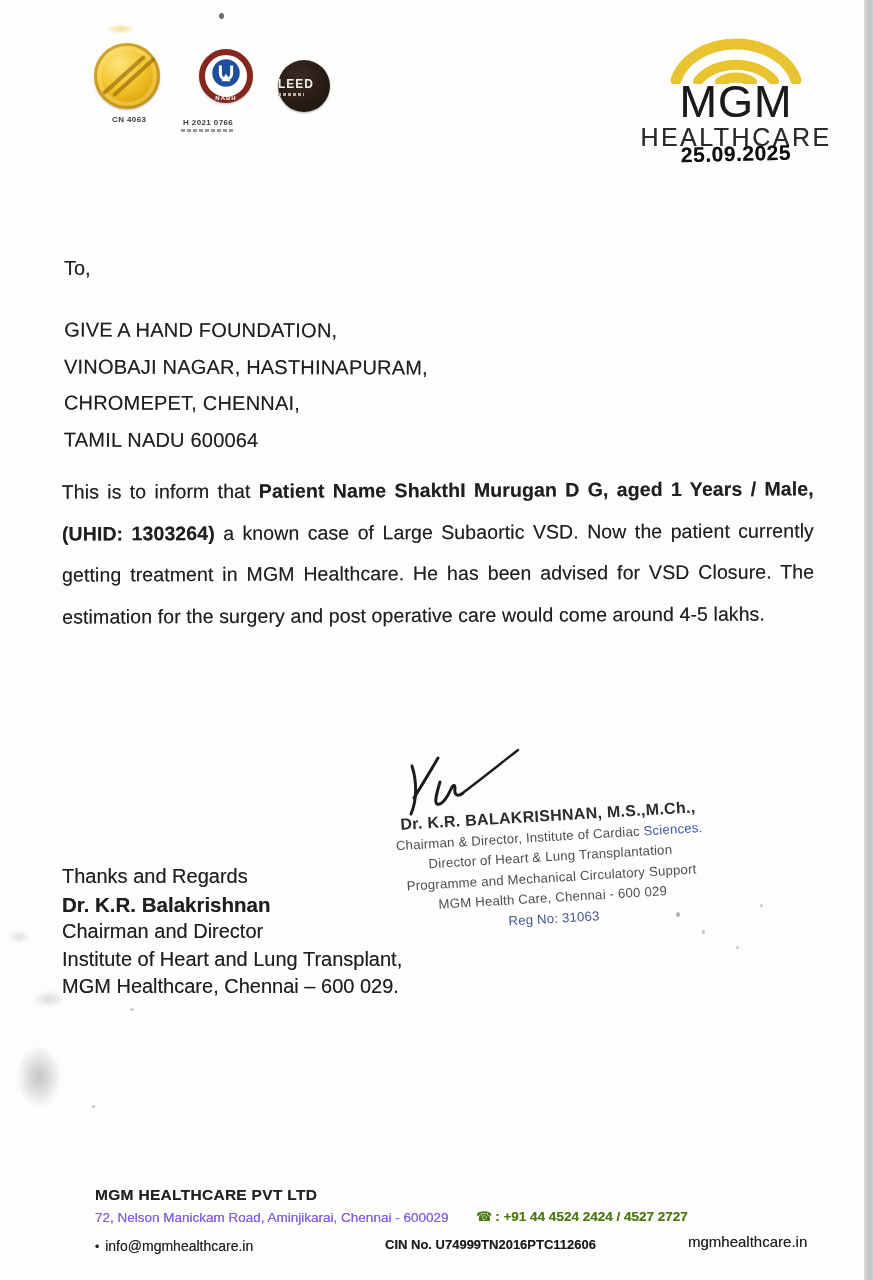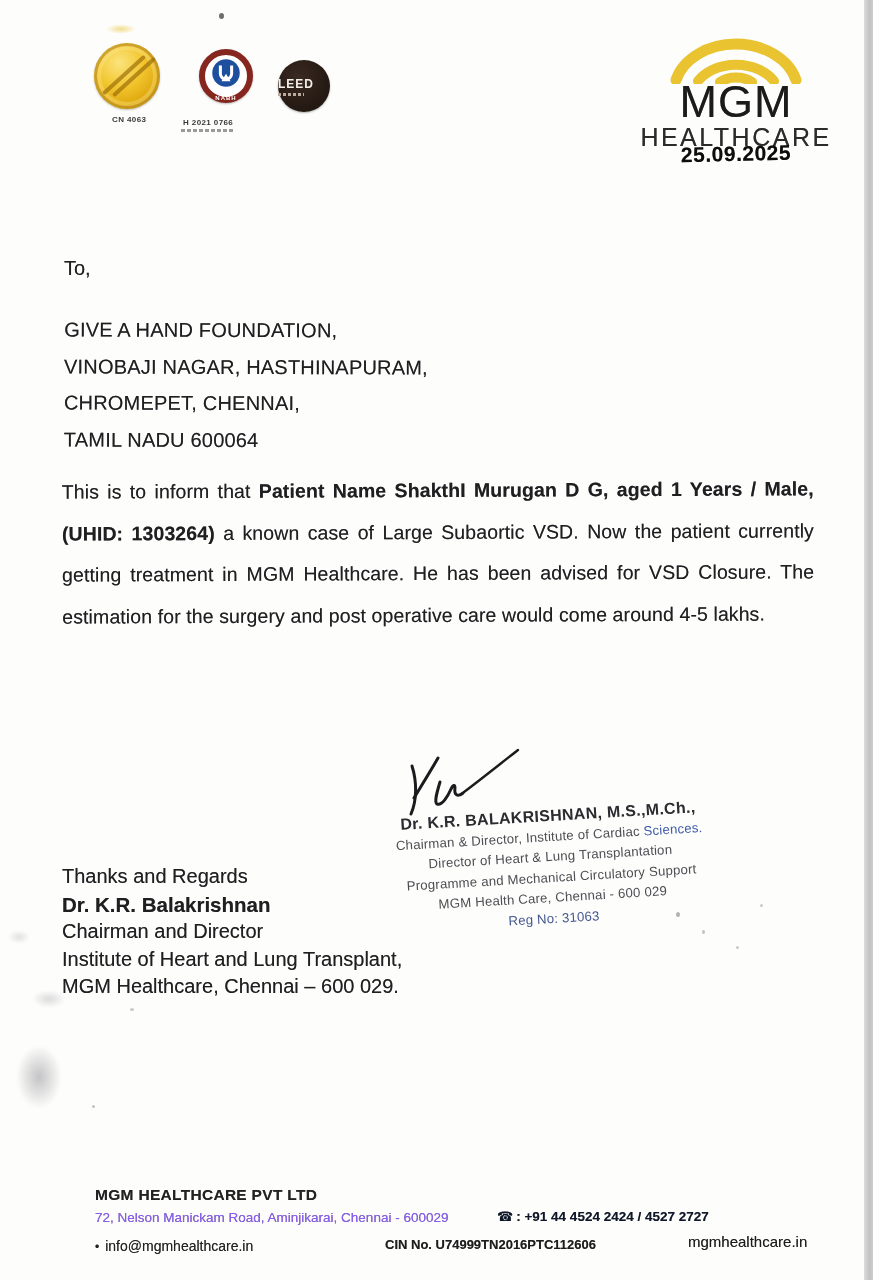--- a/index.html
+++ b/index.html
@@ -115,21 +115,21 @@
   .stamp .blue { color: #3d5aa8; }
   .stamp .l6 { color: #46578f; }
 
   
   .signoff { position: absolute; left: 62px; top: 863px; font-size: 20px; line-height: 27.6px; }
   .signoff .name { font-weight: 700; font-size: 20.5px; }
 
   
   .f-company { position: absolute; left: 95px; top: 1186px; font-size: 15.5px; font-weight: 700; color: #222; letter-spacing: 0.3px; }
   .f-address { position: absolute; left: 95px; top: 1210px; font-size: 13.5px; color: #8b5cf6; }
-  .f-phone { position: absolute; left: 497px; top: 1209px; font-size: 13.5px; font-weight: 600; color: #0f172a; text-align: center; }
+  .f-phone { position: absolute; left: 476px; top: 1209px; font-size: 13.5px; font-weight: 600; color: #4d7c0f; text-align: center; }
   .f-phone .phone-icon { font-size: 13px; margin-right: 3px; }
   .f-email { position: absolute; left: 95px; top: 1238px; font-size: 14px; color: #222; }
   .f-email .bullet { margin-right: 6px; font-size: 12px; }
   .f-cin { position: absolute; left: 385px; top: 1237px; font-size: 13px; font-weight: 700; color: #1d1d1d; }
   .f-web { position: absolute; left: 688px; top: 1233px; font-size: 15px; color: #1c1c1c; }
 </style>
 </head>
 <body>
 
 <div class="page">

